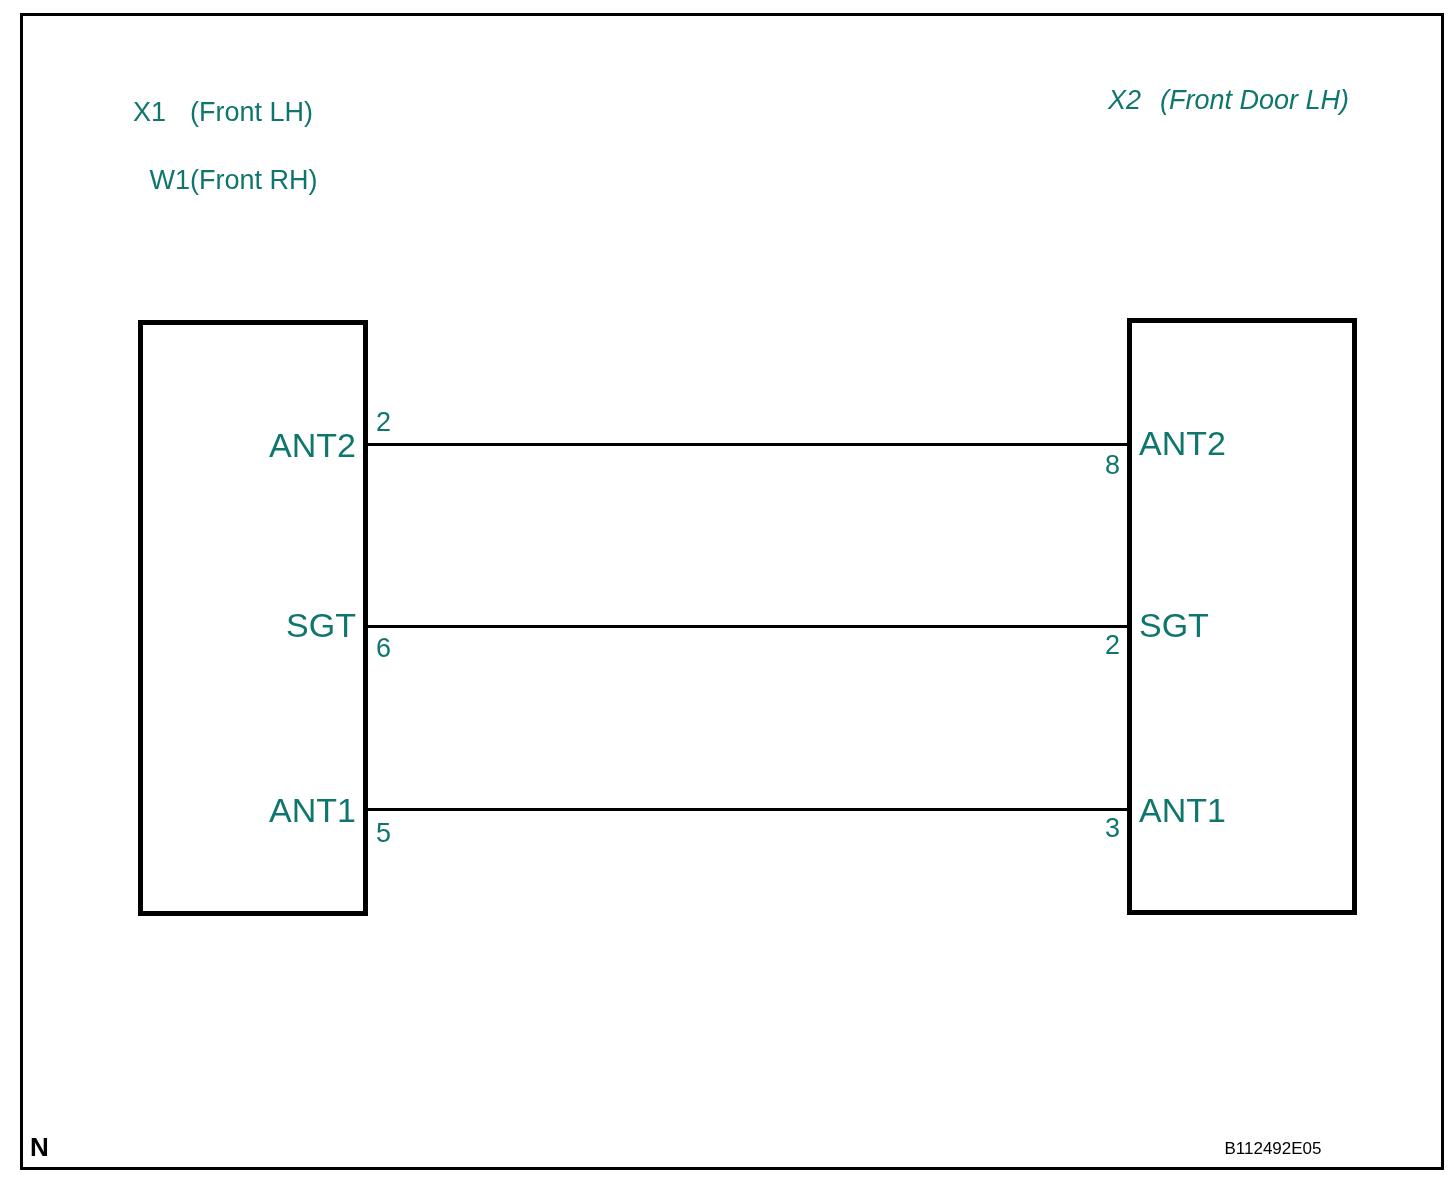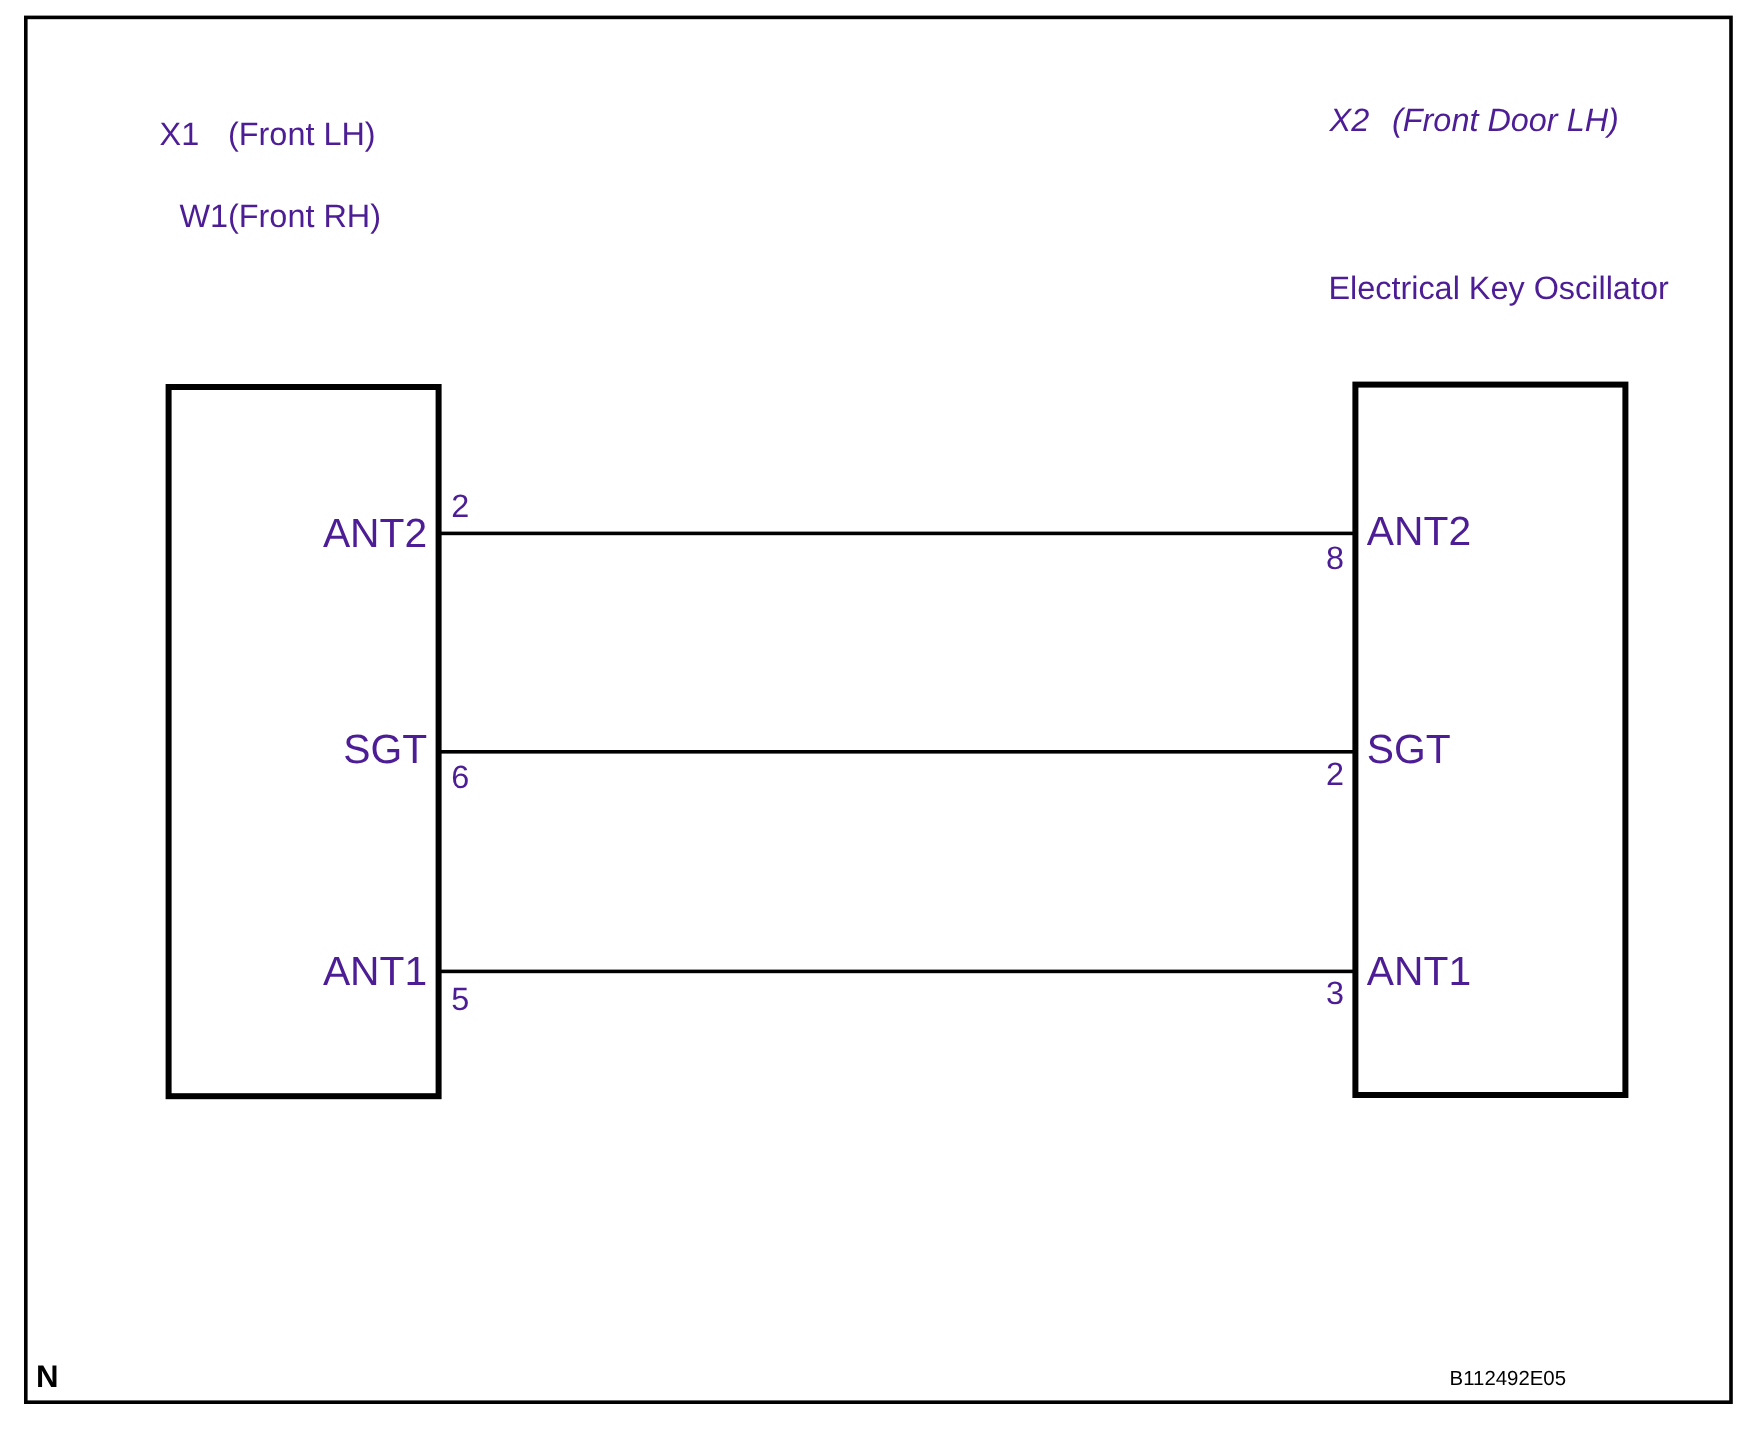--- a/index.html
+++ b/index.html
@@ -17,21 +17,21 @@
     position: absolute;
     left: 20px; top: 13px;
     width: 1424px; height: 1157px;
     border: 3px solid #000000;
   }
   .txt {
     position: absolute;
     white-space: nowrap;
     font-size: 27px;
     line-height: 32px;
-    color: #4c1d95;
+    color: #0f766e;
   }
   .hline .code { display: inline-block; }
   .hline .lcode { min-width: 57px; }
   .hline .rcode { min-width: 52px; }
   .cbox {
     position: absolute;
     border: 5px solid #000000;
     background: #ffffff;
   }
   .wire {
@@ -45,23 +45,23 @@
   .pin-num.right-side { width: 80px; text-align: right; }
   .note-n {
     position: absolute;
     left: 30px; top: 1132px;
     font-size: 26px;
     font-weight: bold;
     line-height: 30px;
   }
   .doc-code {
     position: absolute;
-    left: 1208px; top: 1139px;
+    left: 1173px; top: 1139px;
     width: 200px;
-    text-align: left;
+    text-align: center;
     font-size: 17px;
     line-height: 20px;
   }
 </style>
 </head>
 <body>
 
 <div class="page">
 
   <div class="frame"></div>
@@ -69,21 +69,20 @@
   <div class="txt hline" style="left:133px; top:96px;">
     <span class="code lcode">X1</span><span>(Front LH)</span>
   </div>
   <div class="txt hline" style="left:133px; top:164px;text-align:right;">
     <span class="code lcode">W1</span><span>(Front RH)</span>
   </div>
 
   <div class="txt hline" style="left:1108px; top:84px;font-style:italic;">
     <span class="code rcode">X2</span><span>(Front Door LH)</span>
   </div>
-  <div class="txt" style="left:1107px; top:224px;">Electrical Key Oscillator</div>
 
   <div class="cbox" style="left:138px; top:320px; width:230px; height:596px;"></div>
   <div class="cbox" style="left:1127px; top:318px; width:230px; height:597px;"></div>
 
   <div class="wire" style="left:366px; top:443px; width:763px;"></div>
   <div class="wire" style="left:366px; top:625px; width:763px;"></div>
   <div class="wire" style="left:366px; top:808px; width:763px;"></div>
 
   <div class="txt pin-label left-side" style="left:156px; top:429px;">ANT2</div>
   <div class="txt pin-label left-side" style="left:156px; top:609px;">SGT</div>

